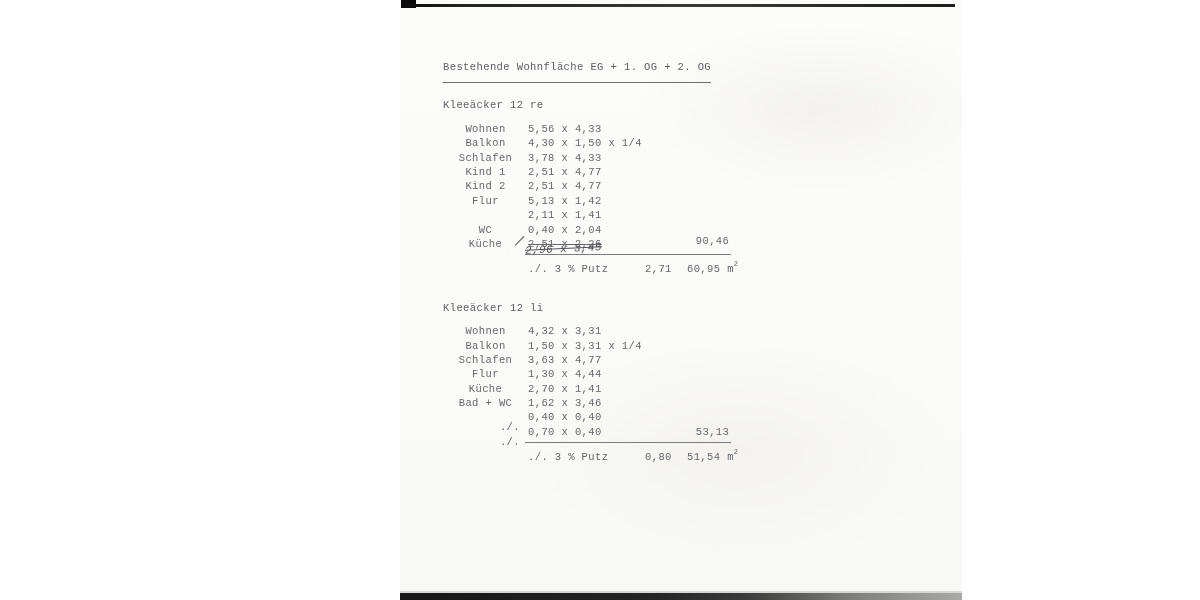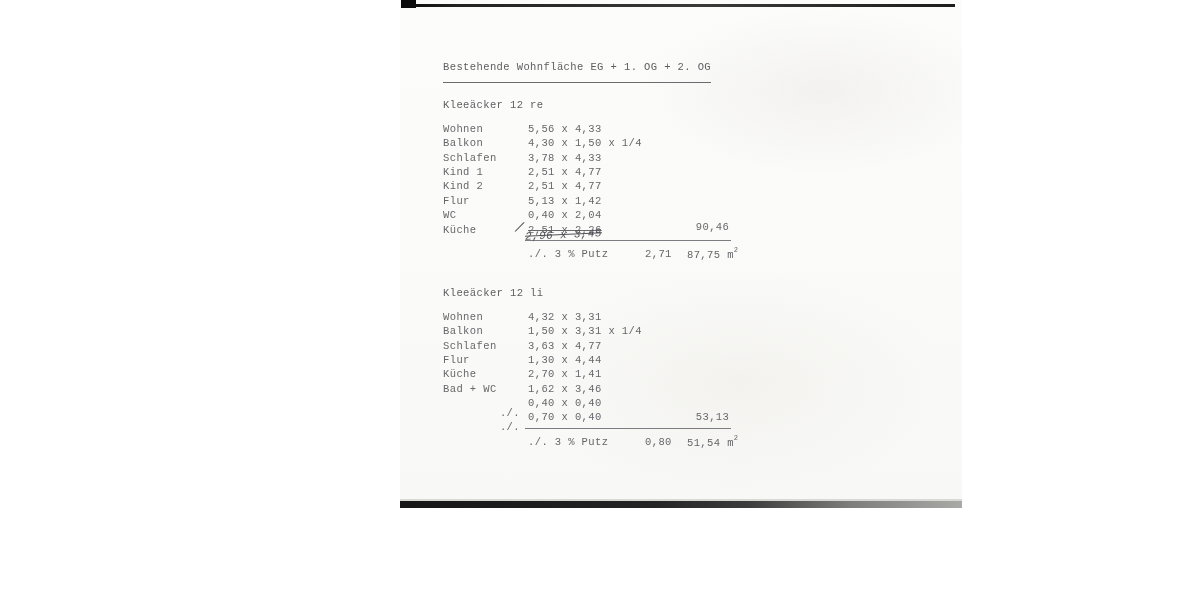--- a/index.html
+++ b/index.html
@@ -5,21 +5,21 @@
   html, body {
     margin: 0; padding: 0;
     width: 1200px; height: 600px;
     background: #ffffff;
     overflow: hidden;
     font-family: "Liberation Mono", "DejaVu Sans Mono", monospace;
   }
   .scan-page {
     position: absolute;
     left: 400px; top: 0;
-    width: 562px; height: 508px;
+    width: 562px; height: 600px;
     background:
       radial-gradient(ellipse 260px 120px at 75% 18%, rgba(225,223,218,0.35), rgba(0,0,0,0) 70%),
       radial-gradient(ellipse 300px 160px at 60% 75%, rgba(228,226,221,0.30), rgba(0,0,0,0) 70%),
       linear-gradient(180deg, #fcfcfb 0%, #fafaf8 60%, #f8f8f6 100%);
   }
   .scan-top-edge {
     position: absolute;
     left: 2px; top: 4px;
     width: 553px; height: 3px;
     background: linear-gradient(90deg, #0a0a0a 0%, #222 10%, #3a3a3a 55%, #1d1d1d 100%);
@@ -60,21 +60,21 @@
     font-family: Liberation Mono, monospace;
   }
   .rows { margin-top: 9px; }
   .row {
     display: grid;
     grid-template-columns: 85px 77px 47px auto;
     height: 14.4px;
     align-items: baseline;
   }
   .row .cell { white-space: nowrap; }
-  .room-label { position: relative; }
+  .room-label { position: relative; text-align: center; }
   .deduct-prefix {
     position: absolute;
     right: 8px; top: 0;
   }
   .dimension { grid-column: 2; }
   .deduction { grid-column: 3; margin-left: 40px; }
   .subtotal  { grid-column: 4; text-align: center; }
   .sum-rule {
     margin-left: 82px;
     width: 206px;
@@ -149,20 +149,24 @@
       </div>
       <div class="row">
         <span class="cell room-label">Kind 2</span>
         <span class="cell dimension">2,51 x 4,77</span>
       </div>
       <div class="row">
         <span class="cell room-label">Flur</span>
         <span class="cell dimension">5,13 x 1,42</span>
       </div>
       <div class="row">
+        <span class="cell room-label"></span>
+        <span class="cell dimension">2,11 x 1,41</span>
+      </div>
+      <div class="row">
         <span class="cell room-label">WC</span>
         <span class="cell dimension">0,40 x 2,04</span>
       </div>
 
       <div class="row struck-row">
         <span class="cell room-label">Küche</span>
         <span class="cell dimension">
           <span class="struck-wrap">
             <span class="handwritten-slash">/</span>
             <span class="struck-typed">2,51 x 2,26</span>
@@ -172,21 +176,21 @@
         <span class="cell subtotal">90,46</span>
       </div>
     </div>
 
     <hr class="sum-rule">
 
     <div class="row summary-row">
       <span class="cell room-label"></span>
       <span class="cell dimension">./. 3 % Putz</span>
       <span class="cell deduction">2,71</span>
-      <span class="cell subtotal"><span>87,75 m</span><sup class="sq">2</sup></span>
+      <span class="cell subtotal"><span>60,95 m</span><sup class="sq">2</sup></span>
     </div>
 
     <div class="section-gap"></div>
 
     
     <div class="section-heading">Kleeäcker 12 li</div>
 
     <div class="rows">
       <div class="row">
         <span class="cell room-label">Wohnen</span>

